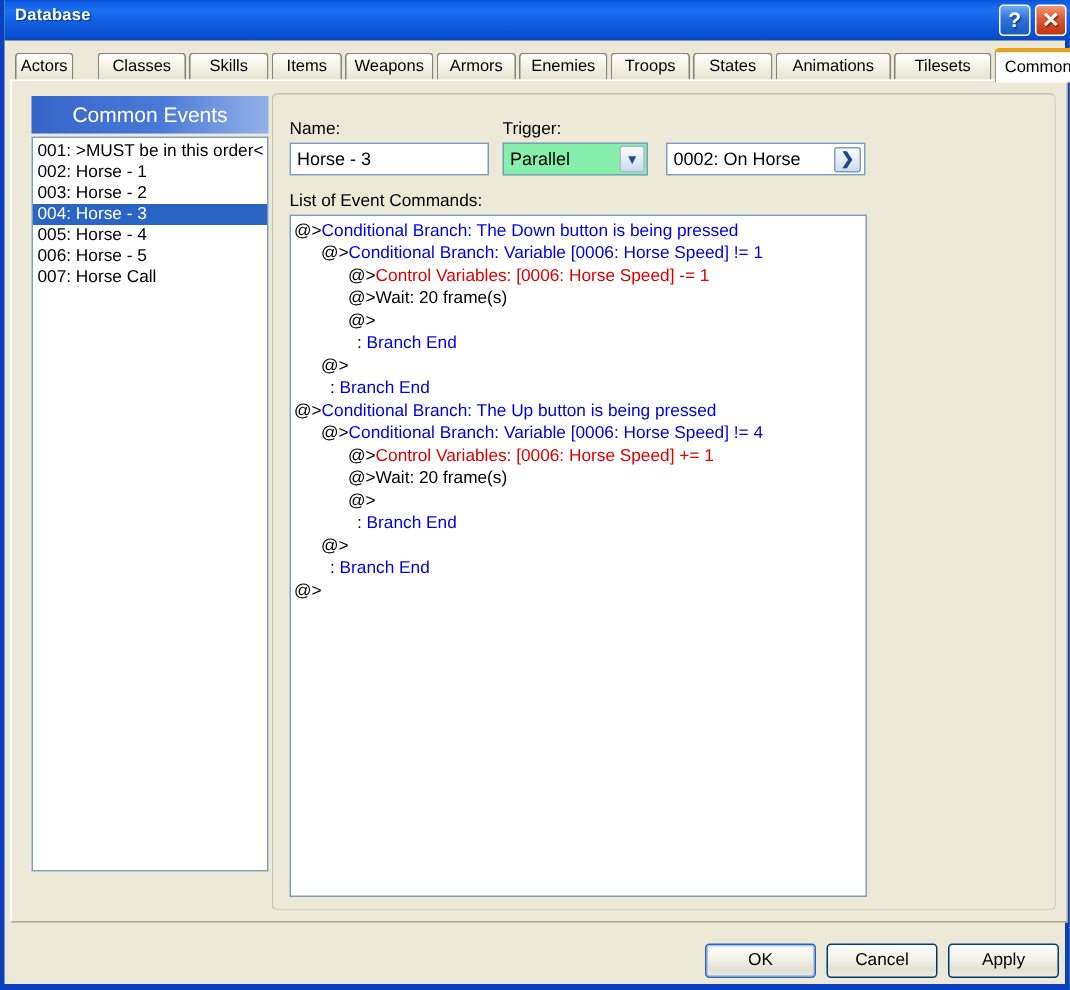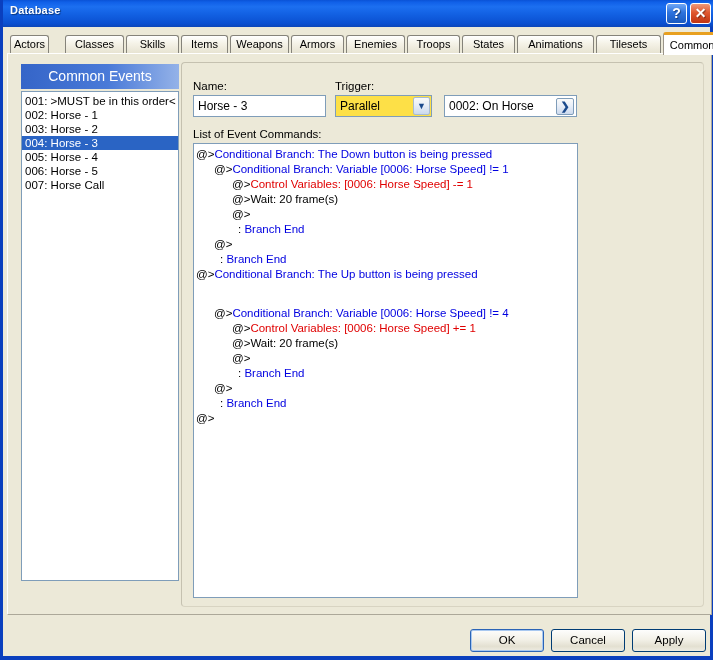--- a/index.html
+++ b/index.html
@@ -191,21 +191,21 @@
     color: #000;
     padding-left: 4px;
     line-height: 20px;
     height: 22px;
     white-space: nowrap;
     overflow: hidden;
   }
   .combo {
     position: absolute;
     box-sizing: border-box;
-    background: #fde047;
+    background: #86efac;
     border: 1px solid #7F9DB9;
     height: 22px;
     font-size: 12px;
     color: #000;
     padding-left: 4px;
     line-height: 20px;
     cursor: pointer;
     white-space: nowrap;
     overflow: hidden;
   }
@@ -344,21 +344,21 @@
   <div class="cmd-list" id="cmdlist">
       <div class="cmd-line" style="padding-left: 0px;"><span class="cmd-at">@&gt;</span><span class="cmd-blue">Conditional Branch: The Down button is being pressed</span></div>
       <div class="cmd-line" style="padding-left: 18px;"><span class="cmd-at">@&gt;</span><span class="cmd-blue">Conditional Branch: Variable [0006: Horse Speed] != 1</span></div>
       <div class="cmd-line" style="padding-left: 36px;"><span class="cmd-at">@&gt;</span><span class="cmd-red">Control Variables: [0006: Horse Speed] -= 1</span></div>
       <div class="cmd-line" style="padding-left: 36px;"><span class="cmd-at">@&gt;</span><span class="cmd-at">Wait: 20 frame(s)</span></div>
       <div class="cmd-line" style="padding-left: 36px;"><span class="cmd-at">@&gt;</span></div>
       <div class="cmd-line" style="padding-left: 42px;"><span class="cmd-at">:  </span><span class="cmd-blue">Branch End</span></div>
       <div class="cmd-line" style="padding-left: 18px;"><span class="cmd-at">@&gt;</span></div>
       <div class="cmd-line" style="padding-left: 24px;"><span class="cmd-at">:  </span><span class="cmd-blue">Branch End</span></div>
       <div class="cmd-line" style="padding-left: 0px;"><span class="cmd-at">@&gt;</span><span class="cmd-blue">Conditional Branch: The Up button is being pressed</span></div>
-      <div class="cmd-line" style="padding-left: 18px; margin-top: 24px;"><span class="cmd-at">@&gt;</span><span class="cmd-blue">Conditional Branch: Variable [0006: Horse Speed] != 4</span></div>
+      <div class="cmd-line" style="padding-left: 18px;"><span class="cmd-at">@&gt;</span><span class="cmd-blue">Conditional Branch: Variable [0006: Horse Speed] != 4</span></div>
       <div class="cmd-line" style="padding-left: 36px;"><span class="cmd-at">@&gt;</span><span class="cmd-red">Control Variables: [0006: Horse Speed] += 1</span></div>
       <div class="cmd-line" style="padding-left: 36px;"><span class="cmd-at">@&gt;</span><span class="cmd-at">Wait: 20 frame(s)</span></div>
       <div class="cmd-line" style="padding-left: 36px;"><span class="cmd-at">@&gt;</span></div>
       <div class="cmd-line" style="padding-left: 42px;"><span class="cmd-at">:  </span><span class="cmd-blue">Branch End</span></div>
       <div class="cmd-line" style="padding-left: 18px;"><span class="cmd-at">@&gt;</span></div>
       <div class="cmd-line" style="padding-left: 24px;"><span class="cmd-at">:  </span><span class="cmd-blue">Branch End</span></div>
       <div class="cmd-line" style="padding-left: 0px;"><span class="cmd-at">@&gt;</span></div>
     </div>
 
   <div class="dlg-btn default" style="left:467px;">OK</div>

